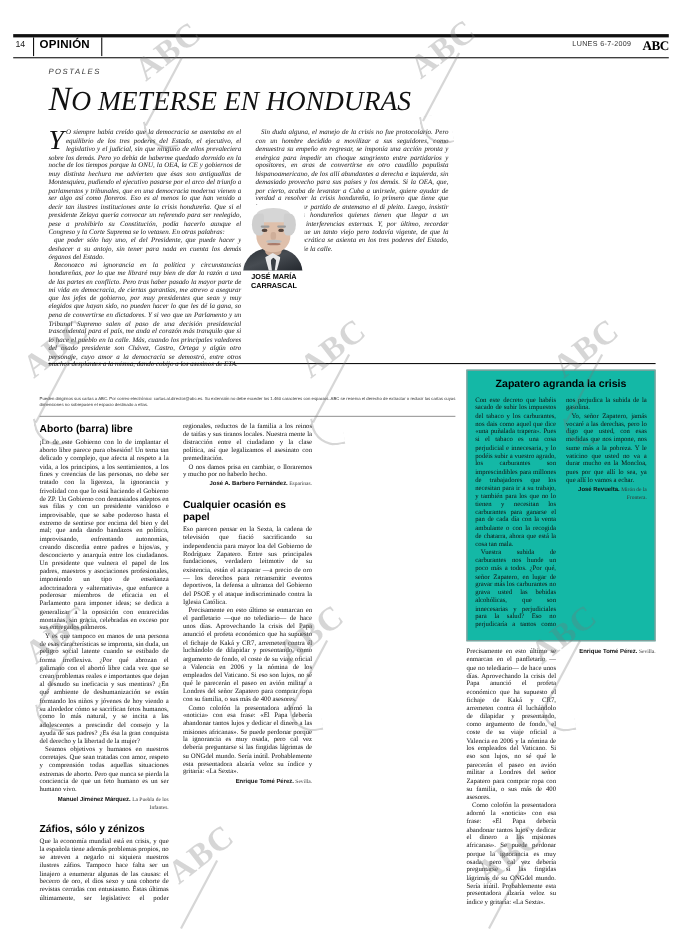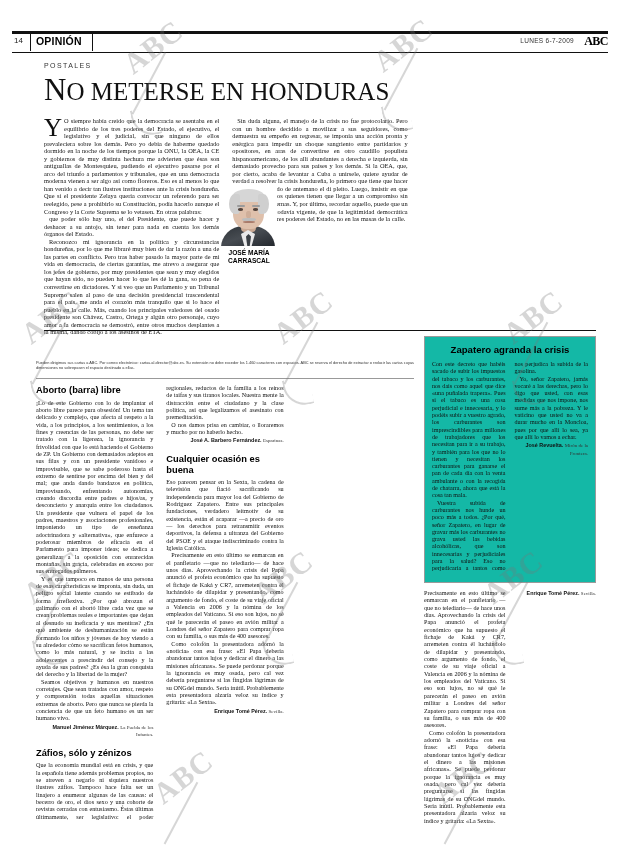--- a/index.html
+++ b/index.html
@@ -16,21 +16,21 @@
   .folio{position:absolute;left:2px;top:5px;font-size:8px;font-family:"Liberation Sans",sans-serif;color:#222;}
   .mh-divider{position:absolute;top:3px;width:0.8px;height:17px;background:#111;}
   .section-name{position:absolute;left:24px;top:4px;font-family:"Liberation Sans",sans-serif;
     font-weight:bold;font-size:10.5px;letter-spacing:.2px;color:#000;}
   .mh-date{position:absolute;right:34px;top:6px;font-family:"Liberation Sans",sans-serif;
     font-size:6.5px;letter-spacing:.3px;color:#333;}
   .mh-logo{position:absolute;right:0px;top:3px;font-family:"Liberation Serif",serif;
     font-weight:bold;font-size:12px;letter-spacing:-0.5px;color:#000;}
 
   
-  .article{position:absolute;left:44px;top:62px;width:552px;}
+  .article{position:absolute;left:44px;top:62px;width:552px;font-style:italic;}
   .kicker{font-family:"Liberation Sans",sans-serif;font-size:7px;letter-spacing:1.4px;
     color:#333;margin-bottom:5px;}
   .headline{font-family:"Liberation Serif",serif;font-size:25px;font-weight:normal;
     letter-spacing:0px;margin:0 0 12px 0;line-height:1;}
   .headline .cap{font-size:31px;}
 
   .cols3{column-count:3;column-gap:13px;column-fill:auto;height:232px;}
   .body-txt{font-size:6.35px;line-height:7.55px;text-align:justify;
     hyphens:auto;-webkit-hyphens:auto;margin:0;}
   .body-txt p{margin:0;text-indent:5px;}
@@ -177,21 +177,21 @@
     </div>
 
     <div>
       <h2 class="letter-h spaced">Záfios, sólo y zénizos</h2>
       <p class="letter-p first">Que la economía mundial está en crisis, y que la española tiene además problemas propios, no se atreven a negarlo ni siquiera nuestros ilustres záfios. Tampoco hace falta ser un linajero a enumerar algunas de las causas: el becerro de oro, el dios sexo y una cohorte de revistas cerradas con entusiasmo. Éstas últimas últimamente, ser legislativo: el poder regionales, reductos de la familia a los reinos de taifas y sus tiranos locales. Nuestra mente la distracción entre el ciudadano y la clase política, así que legalizamos el asesinato con premeditación.</p>
       <p class="letter-p">O nos damos prisa en cambiar, o lloraremos y mucho por no haberlo hecho.</p>
       <p class="sig"><b>José A. Barbero Fernández.</b> <span class="place">Esparinas.</span></p>
     </div>
 
     <div>
-      <h2 class="letter-h spaced">Cualquier ocasión es buena</h2>
+      <h2 class="letter-h spaced">Cualquier ocasión es papel</h2>
       <p class="letter-p first">Eso parecen pensar en la Sexta, la cadena de televisión que fiació sacrificando su independencia para mayor loa del Gobierno de Rodríguez Zapatero. Entre sus principales fundaciones, verdadero leitmotiv de su existencia, están el acaparar —a precio de oro— los derechos para retransmitir eventos deportivos, la defensa a ultranza del Gobierno del PSOE y el ataque indiscriminado contra la Iglesia Católica.</p>
       <p class="letter-p">Precisamente en esto último se enmarcan en el panfletario —que no telediario— de hace unos días. Aprovechando la crisis del Papa anunció el profeta económico que ha supuesto el fichaje de Kaká y CR7, arremeten contra él luchándolo de dilapidar y presentando, como argumento de fondo, el coste de su viaje oficial a Valencia en 2006 y la nómina de los empleados del Vaticano. Si eso son lujos, no sé qué le parecerán el paseo en avión militar a Londres del señor Zapatero para comprar ropa con su familia, o sus más de 400 asesores.</p>
       <p class="letter-p">Como colofón la presentadora adornó la «noticia» con esa frase: «El Papa debería abandonar tantos lujos y dedicar el dinero a las misiones africanas». Se puede perdonar porque la ignorancia es muy osada, pero cal vez debería preguntarse si las fingidas lágrimas de su ONGdel mundo. Sería inútil. Probablemente esta presentadora alzaría veloz su índice y gritaría: «La Sexta».</p>
       <p class="sig"><b>Enrique Tomé Pérez.</b> <span class="place">Sevilla.</span></p>
     </div>
 
   </div>
 
   <div class="boxed">
     <h2 class="boxed-h">Zapatero agranda la crisis</h2>

